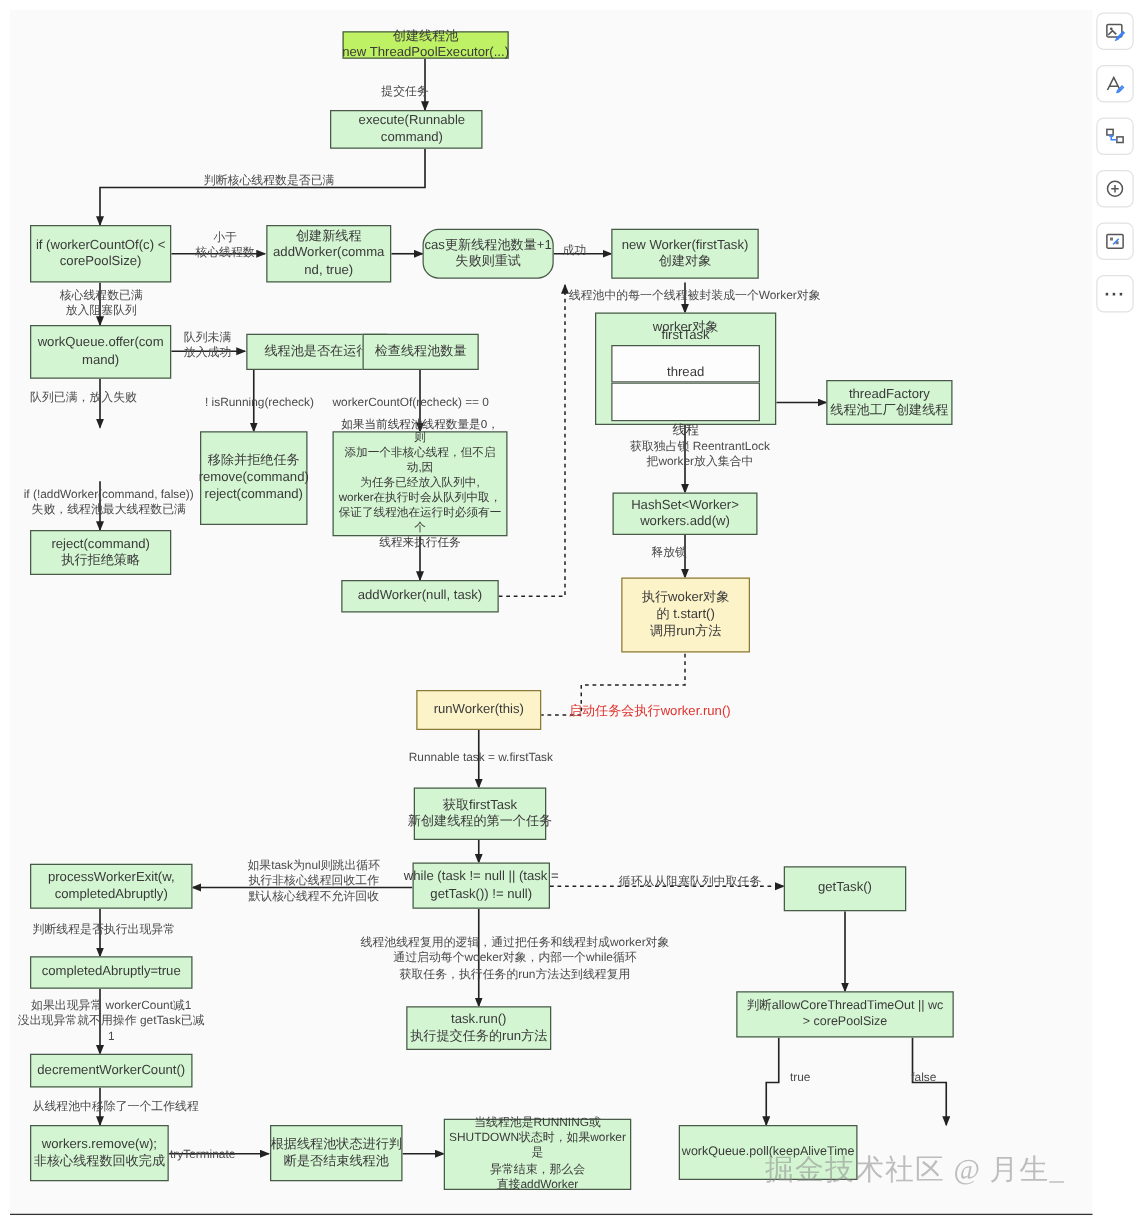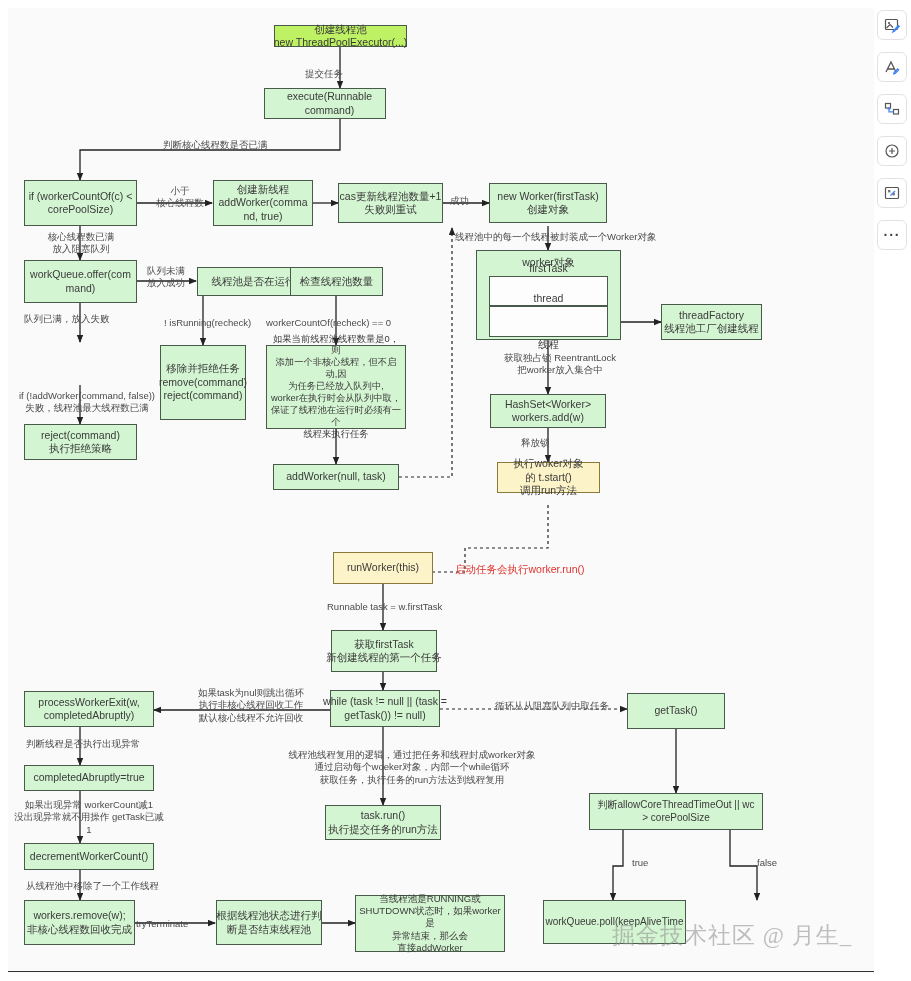--- a/index.html
+++ b/index.html
@@ -126,21 +126,21 @@
     <span class="ln">if (workerCountOf(c) &lt;</span>
     <span class="ln">corePoolSize)</span>
   </div>
 
   <div class="node" style="left:213px;top:180px;width:100px;height:46px;">
     <span class="ln">创建新线程</span>
     <span class="ln">addWorker(comma</span>
     <span class="ln">nd, true)</span>
   </div>
 
-  <div class="node" style="left:338px;top:183px;width:105px;height:40px;">
+  <div class="node" style="left:338px;top:183px;width:105px;height:40px;border-radius:13px;">
     <span class="ln">cas更新线程池数量+1</span>
     <span class="ln">失败则重试</span>
   </div>
 
   <div class="node" style="left:489px;top:183px;width:118px;height:40px;">
     <span class="ln">new Worker(firstTask)</span>
     <span class="ln">创建对象</span>
   </div>
 
   <div class="node" style="left:24px;top:260px;width:113px;height:43px;">
@@ -196,21 +196,21 @@
 
   <div class="node" style="left:24px;top:424px;width:113px;height:36px;">
     <span class="ln">reject(command)</span>
     <span class="ln">执行拒绝策略</span>
   </div>
 
   <div class="node" style="left:273px;top:464px;width:126px;height:26px;">
     <span class="ln">addWorker(null, task)</span>
   </div>
 
-  <div class="node yellow" style="left:497px;top:462px;width:103px;height:31px;">
+  <div class="node yellow" style="left:497px;top:462px;width:103px;height:60px;">
     <span class="ln">执行woker对象</span>
     <span class="ln">的 t.start()</span>
     <span class="ln">调用run方法</span>
   </div>
 
   <div class="node yellow" style="left:333px;top:552px;width:100px;height:32px;">
     <span class="ln">runWorker(this)</span>
   </div>
 
   <div class="node" style="left:331px;top:630px;width:106px;height:42px;">
@@ -337,21 +337,21 @@
     <span>如果出现异常 workerCount减1</span><br>
     <span>没出现异常就不用操作 getTask已减1</span>
   </div>
 
   <div class="lbl" style="left:26px;top:880px;">从线程池中移除了一个工作线程</div>
 
   <div class="lbl" style="left:136px;top:918px;">tryTerminate</div>
 
   <div class="lbl" style="left:632px;top:857px;">true</div>
 
-  <div class="lbl" style="left:728px;top:857px;padding-left:29px;">false</div>
+  <div class="lbl" style="left:700px;top:857px;padding-left:29px;">false</div>
 
   <div class="watermark">掘金技术社区 @ 月生_</div>
   <div class="divider"></div>
 
   <div class="toolbar">
     <div class="tbtn">
       <svg width="16" height="16" viewBox="0 0 16 16" fill="none" stroke="#555" stroke-width="1.2">
         <rect x="1.5" y="2.5" width="12" height="10" rx="1"></rect>
         <circle cx="5" cy="6" r="1.1" fill="#555" stroke="none"></circle>
         <path d="M2.5 11 L6 7.5 L9 10.5"></path>

